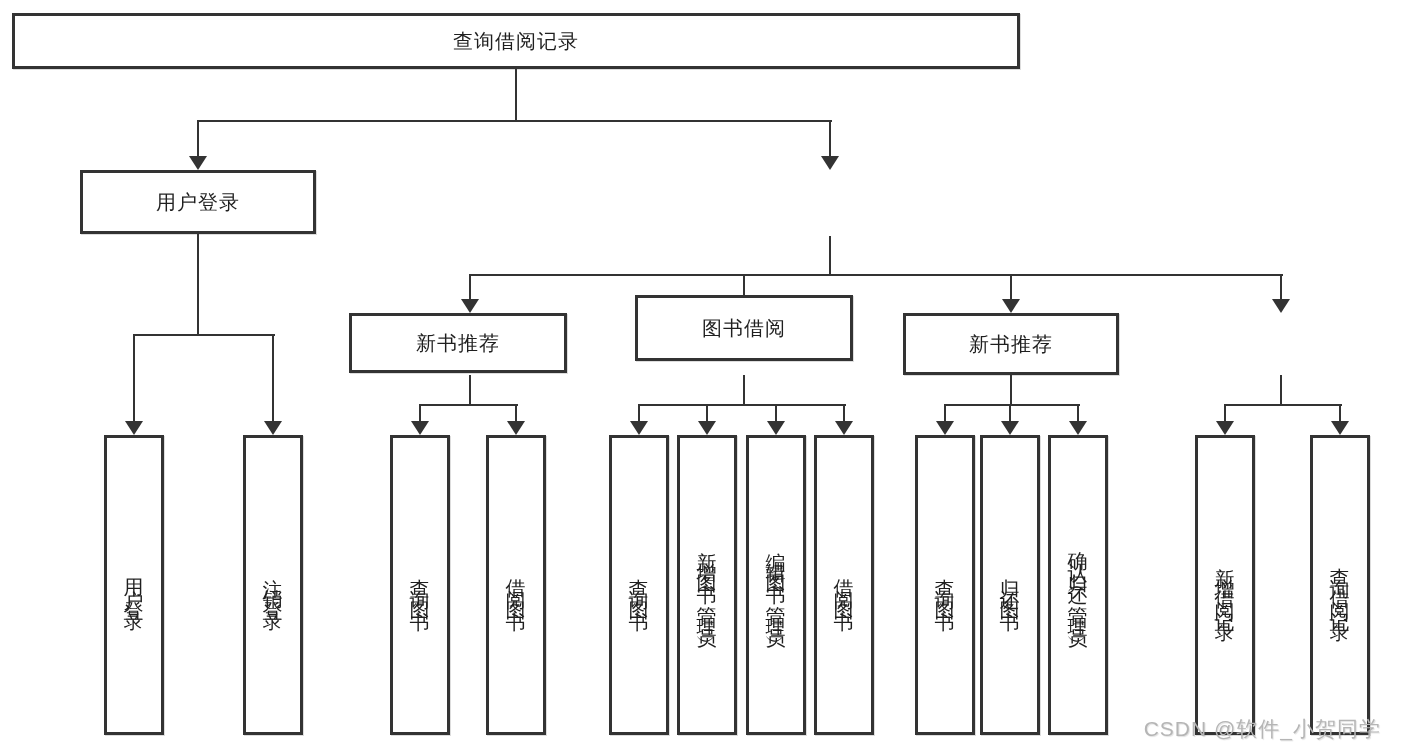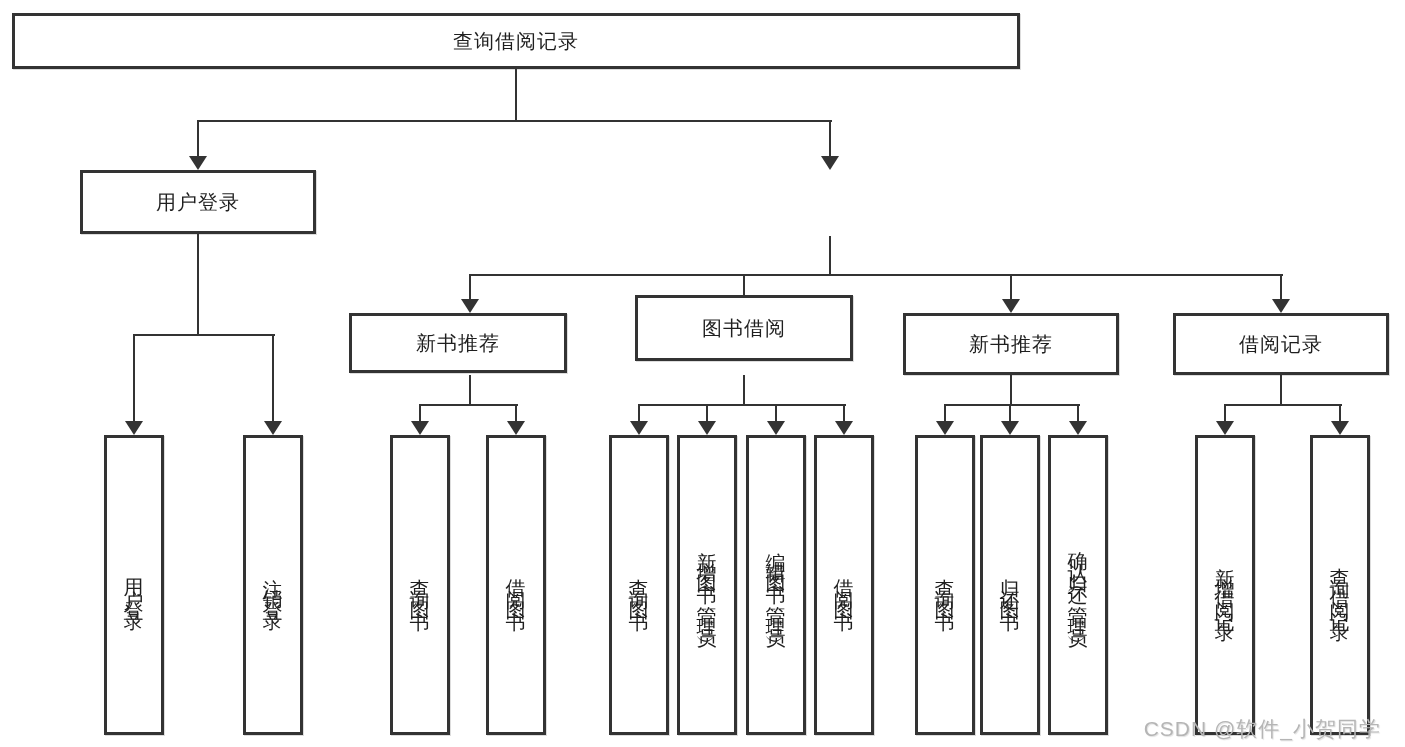--- a/index.html
+++ b/index.html
@@ -75,23 +75,20 @@
 
   <div class="box" style="left:349px;top:313px;width:218px;height:60px">
     <span class="lbl">新书推荐</span>
   </div>
   <div class="box" style="left:635px;top:295px;width:218px;height:66px">
     <span class="lbl">图书借阅</span>
   </div>
   <div class="box" style="left:903px;top:313px;width:216px;height:62px">
     <span class="lbl">新书推荐</span>
   </div>
-  <div class="box" style="left:1173px;top:313px;width:216px;height:62px">
-    <span class="lbl">借阅记录</span>
-  </div>
 
   <div class="vline" style="left:469px;top:375px;height:31px"></div>
   <div class="hline" style="left:419px;top:404px;width:99px"></div>
   <div class="arrow" style="left:411px;top:406px;height:29px"></div>
   <div class="arrow" style="left:507px;top:406px;height:29px"></div>
 
   <div class="vline" style="left:743px;top:375px;height:31px"></div>
   <div class="hline" style="left:638px;top:404px;width:208px"></div>
   <div class="arrow" style="left:630px;top:406px;height:29px"></div>
   <div class="arrow" style="left:698px;top:406px;height:29px"></div>

